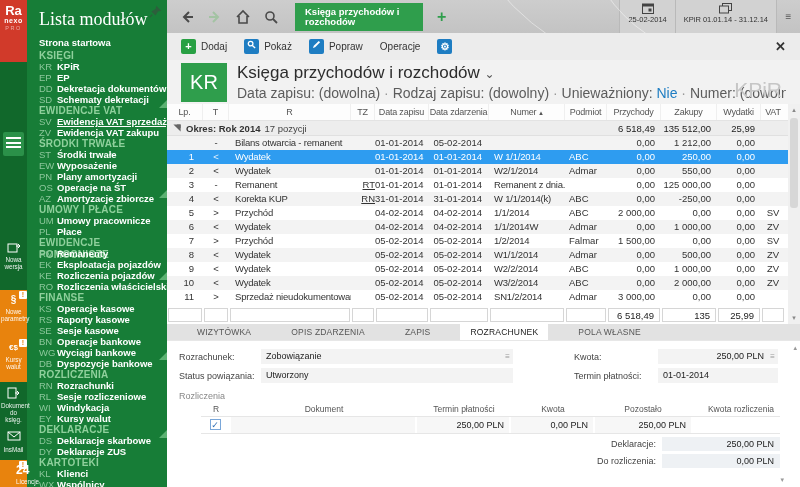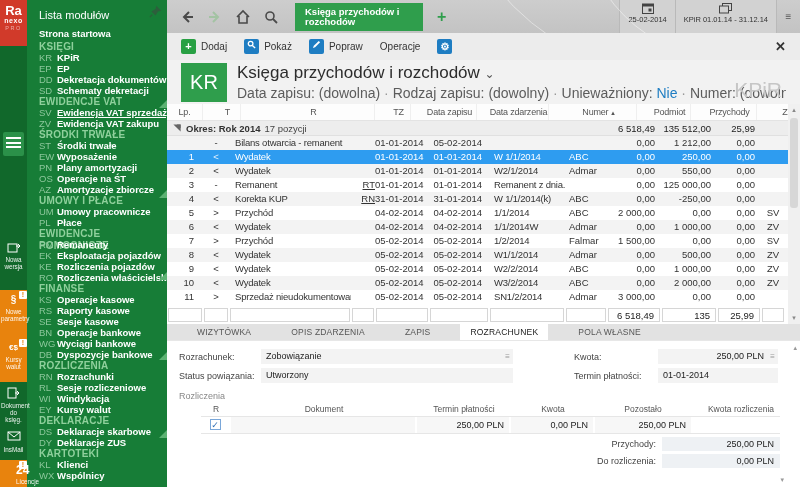--- a/index.html
+++ b/index.html
@@ -2,41 +2,41 @@
 <html><head>
 <meta charset="utf-8">
 <style>
   * { margin:0; padding:0; box-sizing:border-box; }
   html,body { width:800px; height:487px; overflow:hidden; background:#e9e9e9;
     font-family:"Liberation Sans", sans-serif; }
   .app { display:flex; width:800px; height:487px; }
 
   
   .rail { position:relative; width:27px; background:#11682b; flex:none; z-index:3; }
-  .logo { height:46px; background:#d13a2a; color:#fff; text-align:center; padding-top:4px; }
+  .logo { height:62px; background:#d13a2a; color:#fff; text-align:center; padding-top:4px; }
   .logo .l1 { font-size:13px; font-weight:bold; line-height:13px; }
   .logo .l2 { font-size:7px; font-weight:bold; line-height:8px; letter-spacing:.5px; }
   .logo .l3 { font-size:5.5px; line-height:7px; color:rgba(255,255,255,.55); letter-spacing:1.5px; }
   .hamb { position:absolute; top:132px; left:3px; width:21px; height:24px; background:#2b9149;
     border-radius:2px; padding:5px 3px; cursor:pointer; }
   .hamb i { display:block; height:2px; background:#fff; margin-bottom:2.5px; }
   .railitem { position:absolute; left:0; width:27px; text-align:center; color:#fff; padding:3px 1px 2px; }
   .railitem .ric { height:15px; line-height:14px; font-size:10px; font-weight:bold; color:#fff; }
   .railitem .rlb { font-size:6.3px; line-height:7px; color:rgba(255,255,255,.92); }
   .railitem.orange { background:#e8830d; }
   .badge { position:absolute; top:1px; right:0px; width:8px; height:8px; background:#fff; color:#e8830d;
     font-size:7px; font-weight:bold; line-height:8px; border-radius:1px; }
   .r-nw{top:238px;height:48px;} .r-np{top:290px;height:48px;} .r-kw{top:338px;height:44px;}
   .r-dk{top:384px;height:44px;} .r-im{top:428px;height:28px;} .r-lc{top:460px;height:31px;padding-left:16px;}
   .r-lc .ric{font-size:12px;}
 
   
   .sidebar { position:relative; width:140px; background:#177d37; flex:none; padding:9px 0 0 12px;
     color:#fff; overflow:hidden; z-index:2; }
-  .sb-title { font-size:11px; font-weight:400; margin-bottom:7px; }
+  .sb-title { font-size:18px; font-weight:400; margin-bottom:7px;font-family:Liberation Serif, serif; }
   .sb-home { font-size:9.5px; font-weight:bold; height:12px; line-height:12px; margin-bottom:1px; cursor:pointer; }
   .sb-header { font-size:10px; font-weight:bold; color:#8fd09c; height:11px; line-height:12px; letter-spacing:.2px; }
   .sb-item { display:flex; height:11px; line-height:11px; font-size:9.5px; white-space:nowrap; cursor:pointer; }
   .sb-code { width:15px; flex:none; color:#8cc79b; margin-right:3px; }
   .sb-label { color:#fff; font-weight:bold; }
   .sb-label.u { text-decoration:underline; }
   .sb-pin { position:absolute; top:5px; right:5px; width:13px; height:13px; }
   .edge-tri { position:absolute; right:0; width:0; height:0; border-style:solid;
     border-width:0 0 8px 8px; border-color:transparent transparent #5cb273 transparent; }
 
@@ -80,21 +80,21 @@
   .mh-title .caret { font-size:12px; color:#555; }
   .filters { font-size:14px; color:#5c5c5c; margin-top:2px; white-space:nowrap; overflow:hidden; }
   .fseg { cursor:pointer; }
   .fval.accent { color:#1e7dc2; }
   .fsep { color:#999; }
   .watermark { position:absolute; right:18px; bottom:2px; font-size:21px; color:#c6c6c6; }
 
   
   .ledger { position:relative; flex:none; background:#fff; padding-right:12px; }
   .lgrid { display:grid; grid-template-columns:36px 26px 122px 24px 54px 60px 76px 42px 54px 56px 44px 24px; }
-  .lhead { height:17px; background:#fdfdfd; border-bottom:1px solid #e3e3e3;gap:12px; }
+  .lhead { height:17px; background:#fdfdfd; border-bottom:1px solid #e3e3e3; }
   .lhead .cell { font-size:9px; color:#555; line-height:17px; text-align:center;
     border-right:1px solid #efefef; overflow:hidden; white-space:nowrap; letter-spacing:-.2px; cursor:pointer; }
   .grow { height:15px; background:#ededed; border-bottom:1px solid #e0e0e0; }
   .gl { grid-column:1/9; display:flex; align-items:center; font-size:9.5px; color:#333; }
   .gtri { width:0; height:0; border:4px solid transparent; border-top-color:#666; border-right-color:#666;
     margin:0 5px 2px 6px; transform:scale(.9); }
   .glabel { font-weight:bold; margin-right:4px; }
   .gcount { color:#444; }
   .gsum { font-size:9.5px; color:#222; text-align:right; padding-right:6px; line-height:15px; }
   .lrow { height:14px; }
@@ -704,21 +704,21 @@
         <div class="rcell">Kwota rozliczenia</div>
       </div>
       <div class="rgrid rrow">
         <div class="rcell ck"><span class="cbox">✓</span></div>
         <div class="rcell"></div>
         <div class="rcell money">250,00 PLN</div>
         <div class="rcell money">0,00 PLN</div>
         <div class="rcell money" style="border-right:none">250,00 PLN</div>
       </div>
       <div class="totrow">
-        <span class="flabel">Przychody:</span>
+        <span class="flabel">Deklaracje:</span>
         <span class="totbox">250,00 PLN</span>
       </div>
       <div class="totrow">
         <span class="flabel">Do rozliczenia:</span>
         <span class="totbox">0,00 PLN</span>
       </div>
       <div class="dscroll-up">▴</div>
       <div class="gripper">▾</div>
     </div>
 

